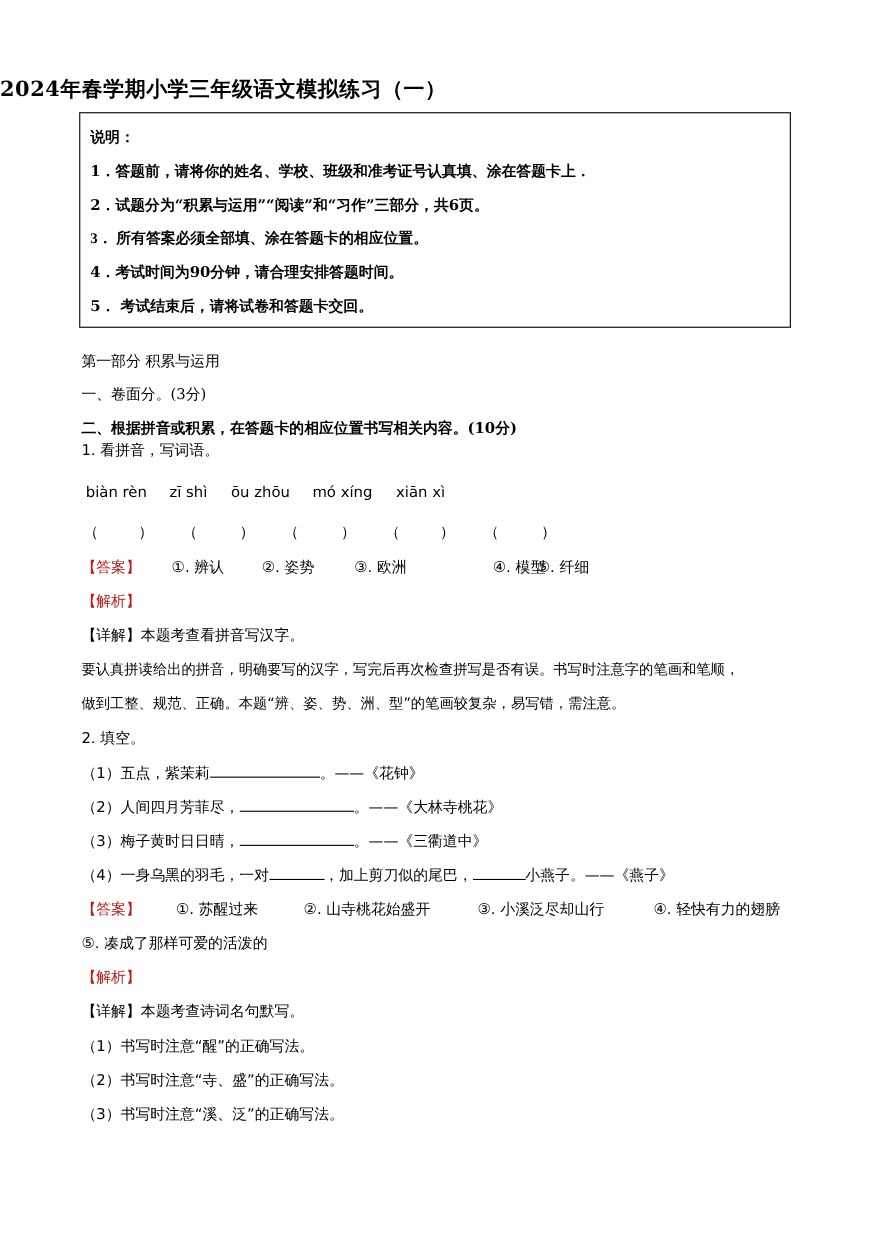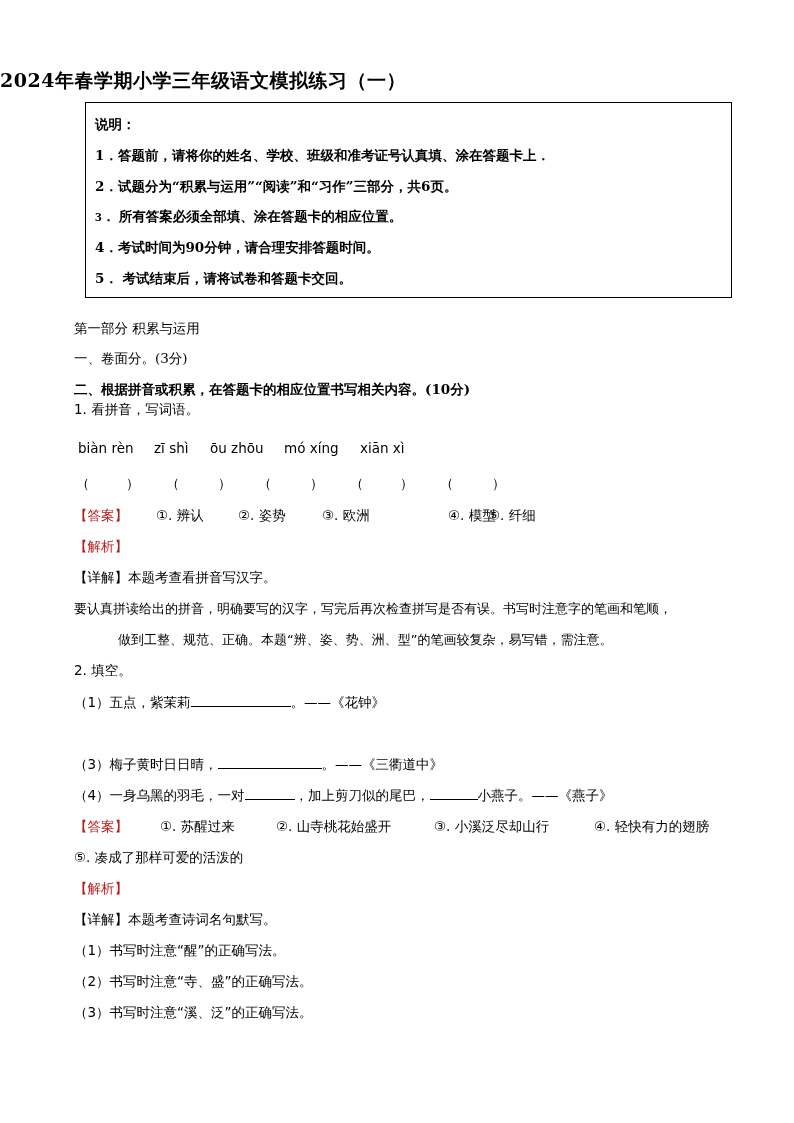--- a/index.html
+++ b/index.html
@@ -2,21 +2,21 @@
 <html><head>
   <meta charset="utf-8">
   <style>
     html, body { margin: 0; padding: 0; background: #ffffff; }
     body { width: 794px; height: 1123px; position: relative; overflow: hidden;
            font-family: "DejaVu Serif", "Liberation Serif", serif; color: #000; }
     .page { position: absolute; left: 0; top: 0; width: 794px; height: 1123px; }
     .title { position: absolute; top: 68px; left: 0; width: 794px; 
              font-size: 19px; font-weight: bold; letter-spacing: 0.5px; }
     .notice-box { position: absolute; left: 72px; top: 102px; width: 647px; height: 196px;
-                  border: 1.5px solid #000; box-sizing: border-box; margin-left: 13px; }
+                  border: 1.5px solid #000; box-sizing: border-box; }
     .notice-line { position: absolute; left: 9px; font-size: 13.5px; font-weight: bold; white-space: nowrap; }
     .line { position: absolute; left: 74px; font-size: 13.5px; white-space: nowrap;
             font-family: "DejaVu Sans", "Liberation Sans", sans-serif; }
     .line.serif { font-family: "DejaVu Serif", "Liberation Serif", serif; margin-top: 11px; }
     .bold { font-weight: bold; }
     .tag { color: #b91c1c; font-family: Liberation Serif, serif; }
     .pinyin-row, .paren-row, .ans-row { position: absolute; left: 78px; font-size: 13.5px;
             font-family: "DejaVu Sans", "Liberation Sans", sans-serif; white-space: nowrap; }
     .pinyin-row span { position: absolute; }
     .paren-row span { position: absolute; }
@@ -70,26 +70,29 @@
     <span class="ans-item" style="left:82px;">①. 辨认</span>
     <span class="ans-item" style="left:164px;">②. 姿势</span>
     <span class="ans-item" style="left:248px;">③. 欧洲</span>
     <span class="ans-item" style="left:330px;margin-left:44px;">④. 模型</span>
     <span class="ans-item" style="left:414px;">⑤. 纤细</span>
   </div>
 
   <div class="line tag" style="top:538px;">【解析】</div>
   <div class="line" style="top:600px; font-size:13px;">要认真拼读给出的拼音，明确要写的汉字，写完后再次检查拼写是否有误。书写时注意字的笔画和笔顺，</div>
   <div class="line" style="top:569px;">【详解】本题考查看拼音写汉字。</div>
-  <div class="line" style="top:631px; font-size:13px;margin-left:44px;">做到工整、规范、正确。本题“辨、姿、势、洲、型”的笔画较复杂，易写错，需注意。</div>
+  <div class="line" style="top:631px; font-size:13px;">做到工整、规范、正确。本题“辨、姿、势、洲、型”的笔画较复杂，易写错，需注意。</div>
 
   <div class="line" style="top:662px;">2. 填空。</div>
 
   <div class="line" style="top:693px;">
     <span>（1）五点，紫茉莉</span><span class="blank" style="width:100px;"></span><span>。——《花钟》</span>
+  </div>
+  <div class="line" style="top:724px;">
+    <span>（2）人间四月芳菲尽，</span><span class="blank" style="width:104px;"></span><span>。——《大林寺桃花》</span>
   </div>
   <div class="line" style="top:755px;">
     <span>（3）梅子黄时日日晴，</span><span class="blank" style="width:104px;"></span><span>。——《三衢道中》</span>
   </div>
   <div class="line" style="top:786px;">
     <span>（4）一身乌黑的羽毛，一对</span><span class="blank" style="width:50px;"></span><span>，加上剪刀似的尾巴，</span><span class="blank" style="width:48px;"></span><span>小燕子。——《燕子》</span>
   </div>
 
   <div class="ans-row" style="top:818px; left:74px;">
     <span class="ans-item tag" style="left:0px;">【答案】</span>

